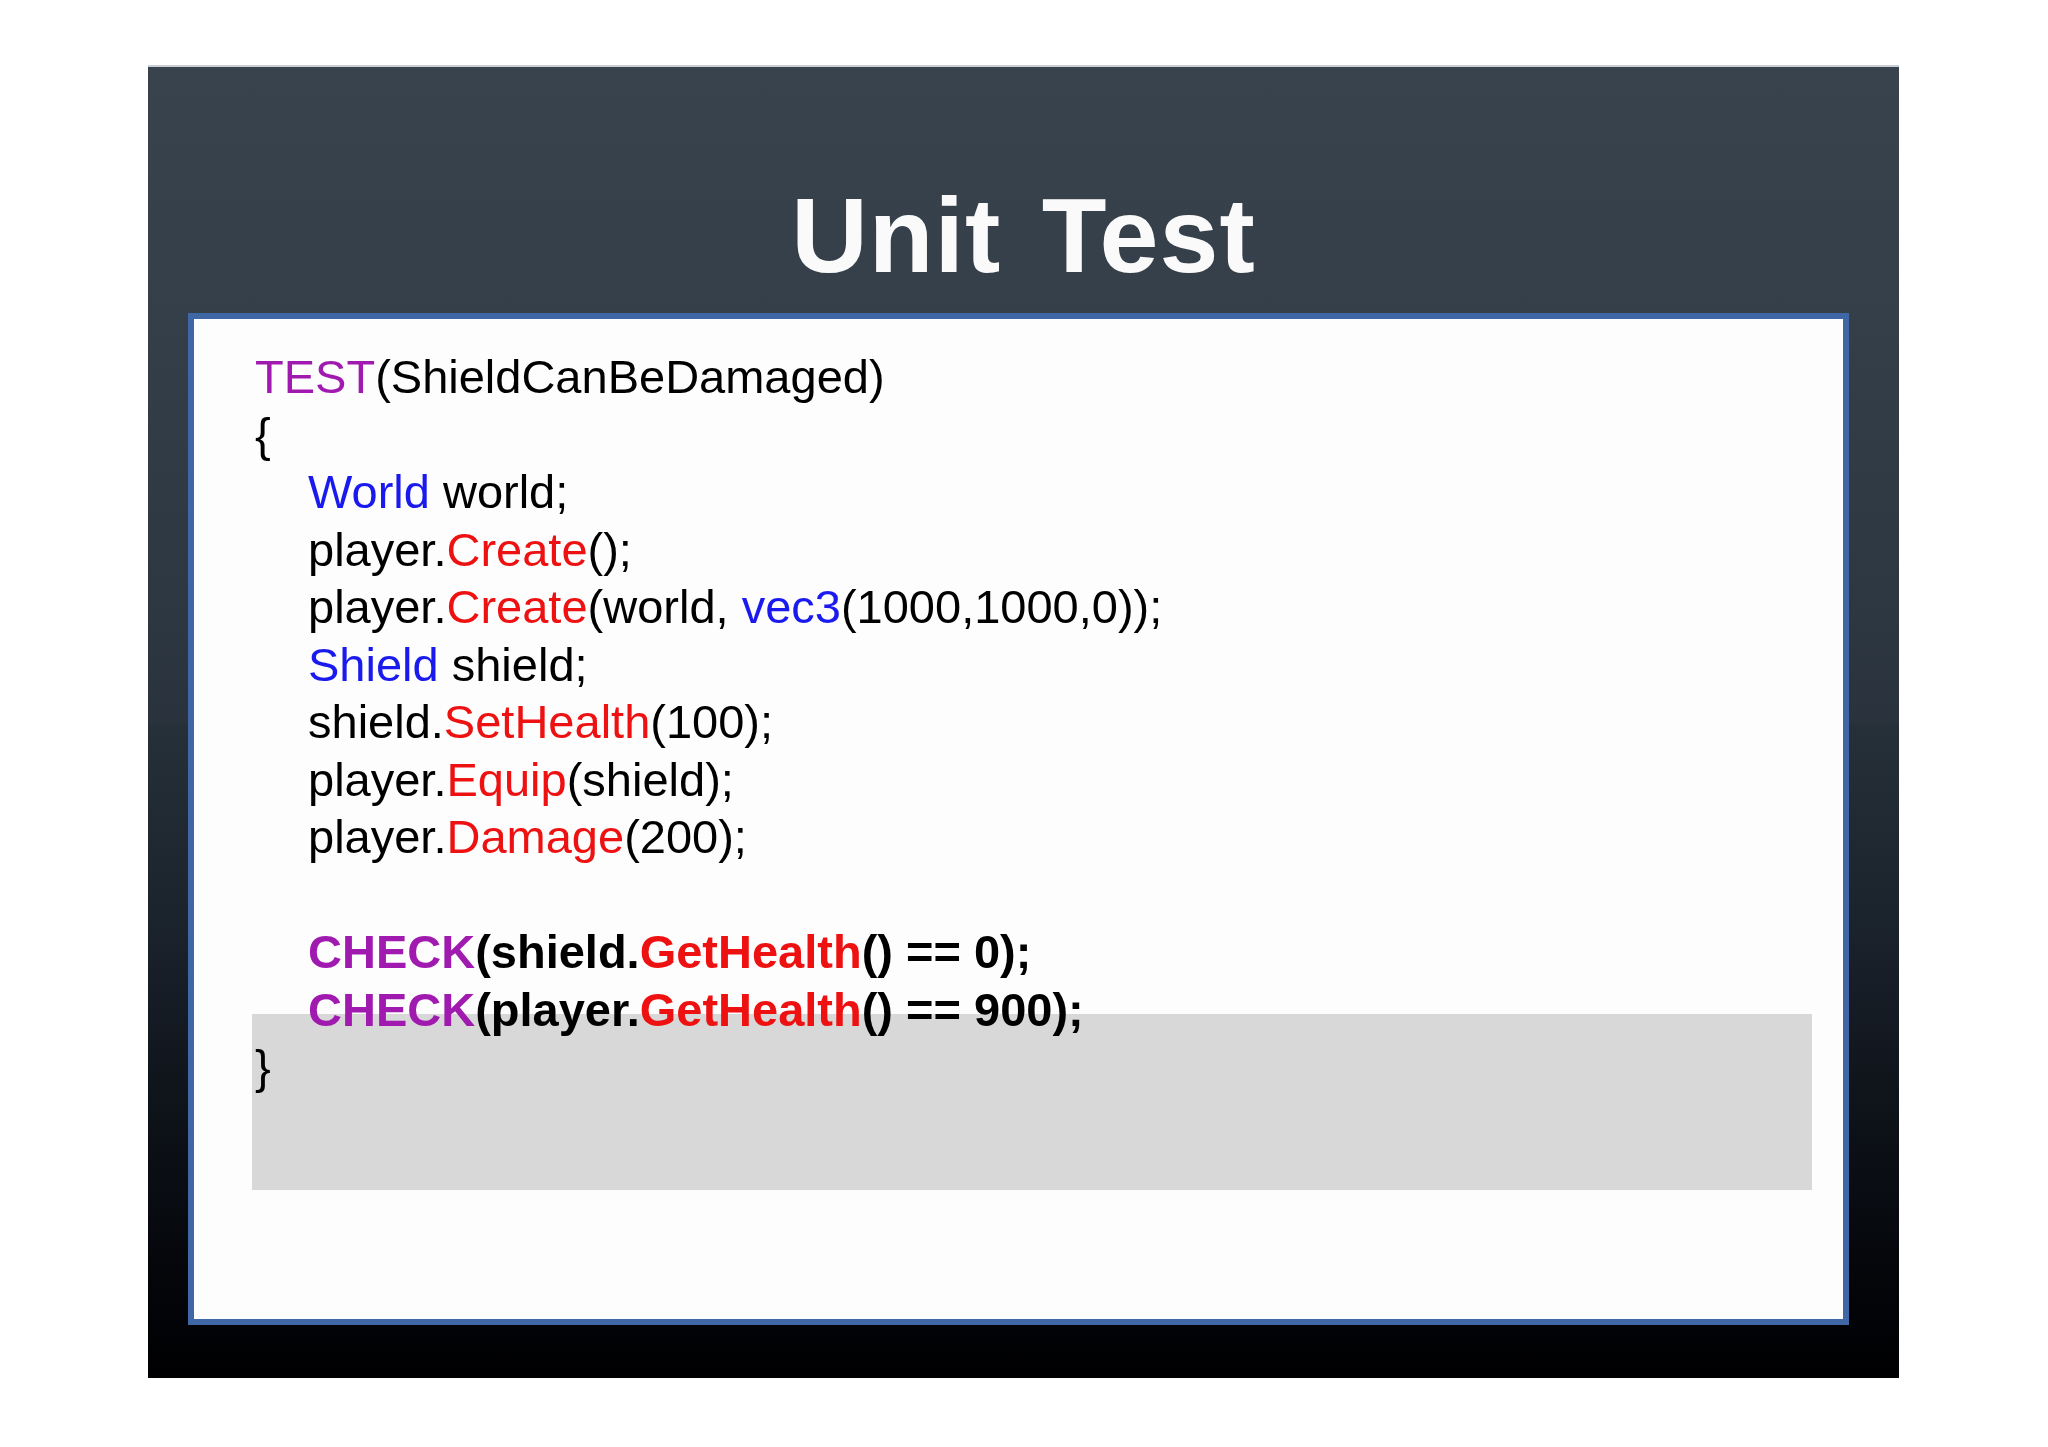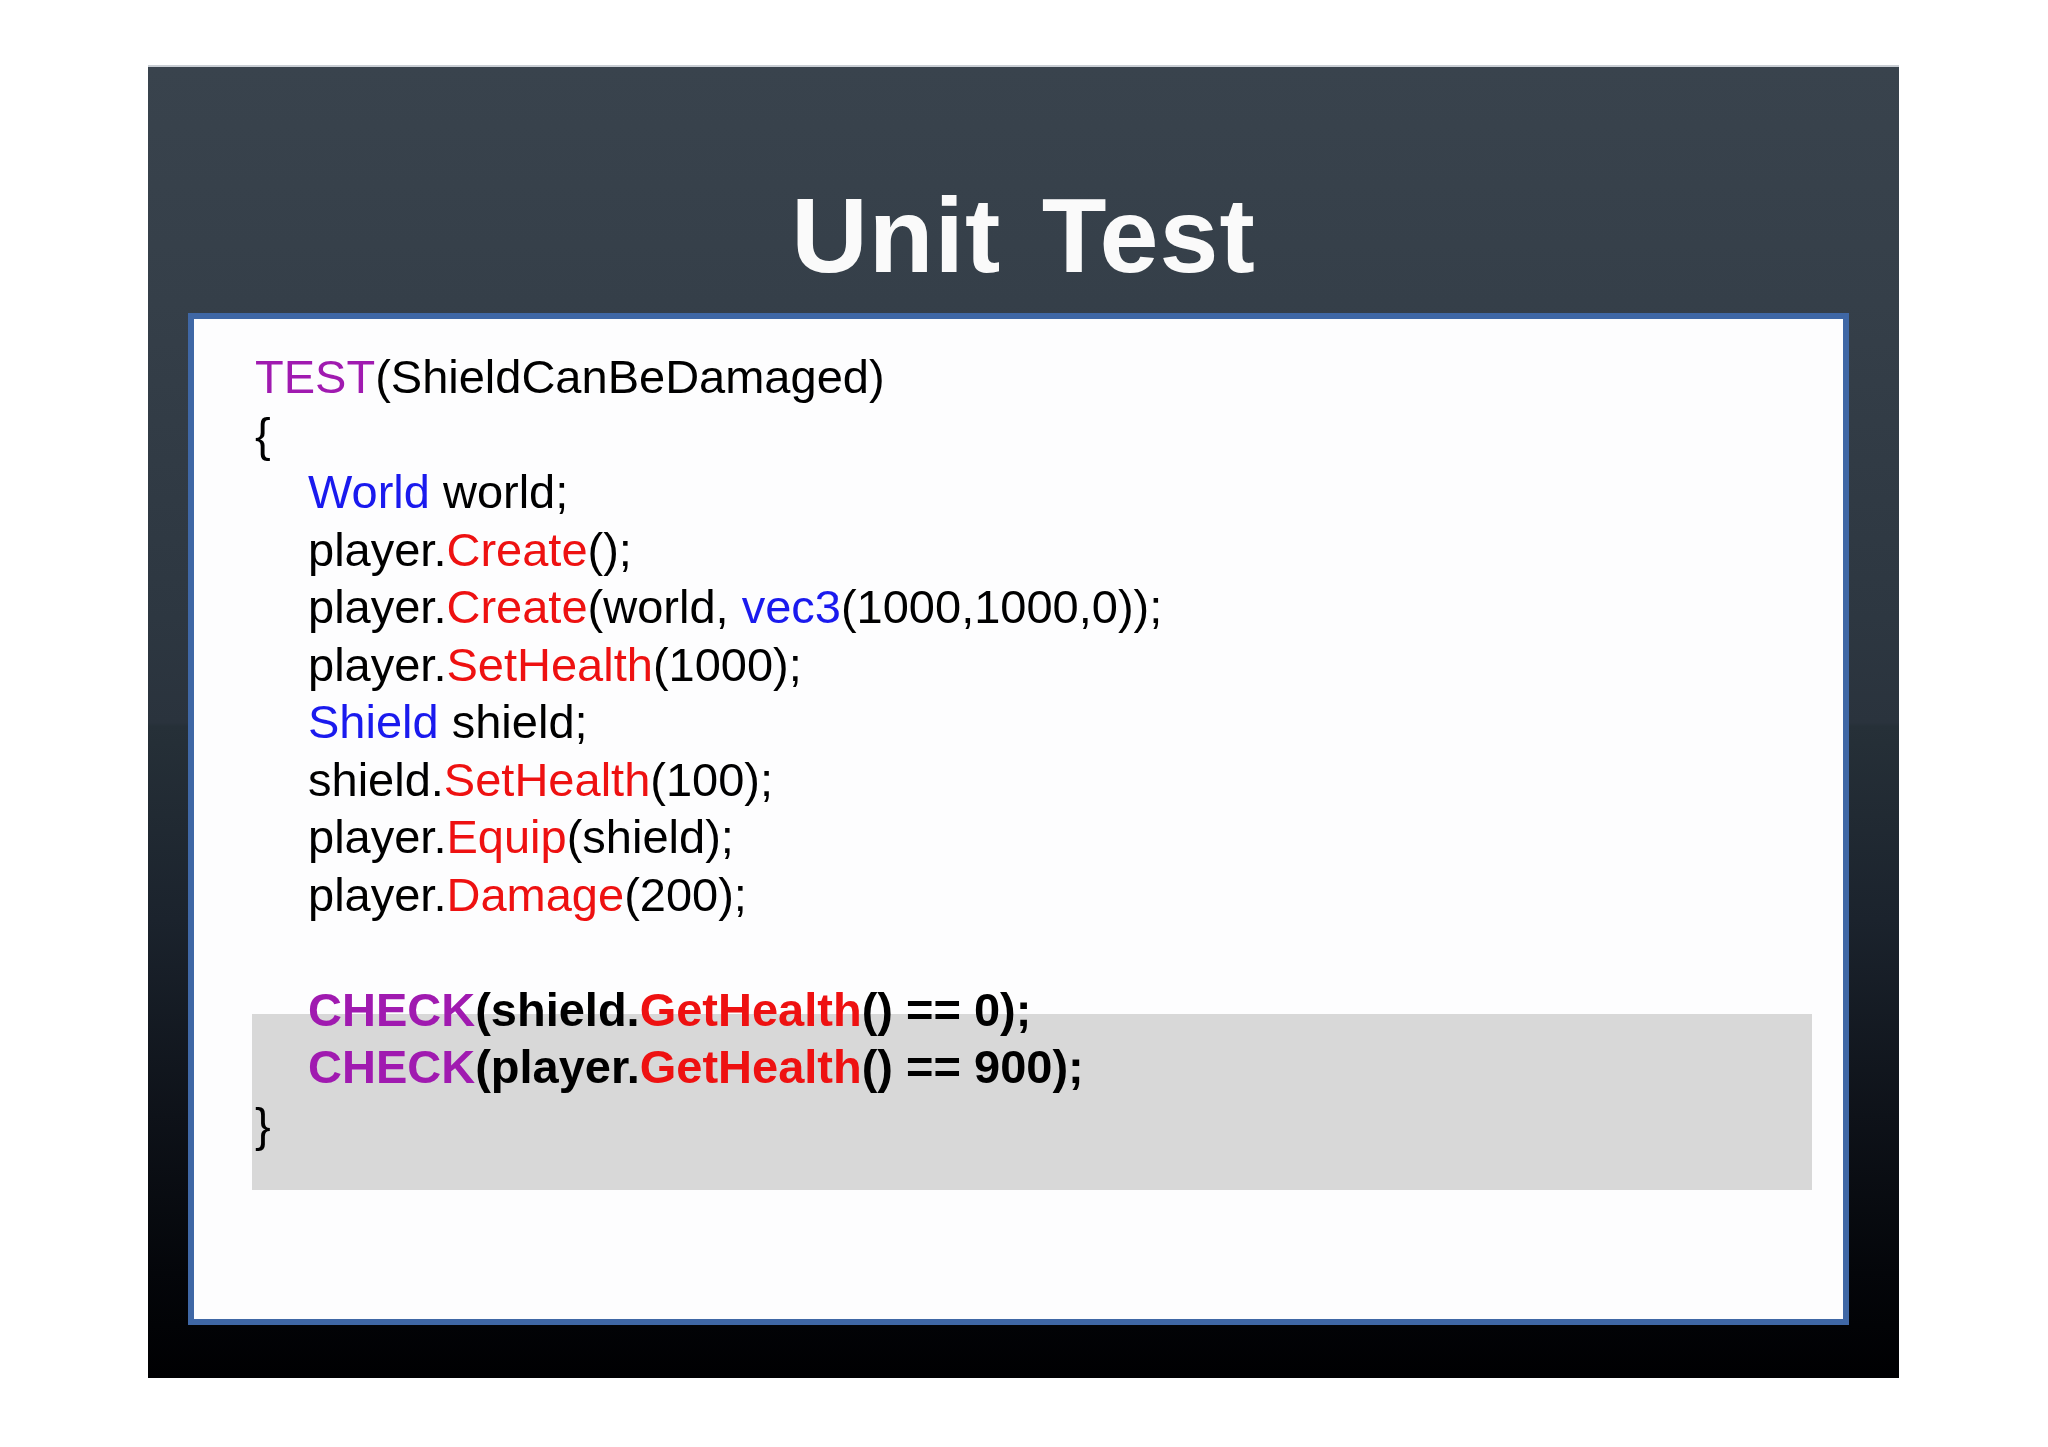--- a/index.html
+++ b/index.html
@@ -89,21 +89,20 @@
 
   <div class="code-panel">
     <div class="code-inner">
       <div class="check-highlight"></div>
       <div class="code-lines">
           <div class="code-line"><span class="c-macro">TEST</span><span class="c-text">(ShieldCanBeDamaged)</span></div>
           <div class="code-line"><span class="c-text">{</span></div>
           <div class="code-line ind1"><span class="c-type">World</span><span class="c-text"> world;</span></div>
           <div class="code-line ind1"><span class="c-text">player.</span><span class="c-method">Create</span><span class="c-text">();</span></div>
           <div class="code-line ind1"><span class="c-text">player.</span><span class="c-method">Create</span><span class="c-text">(world, </span><span class="c-type">vec3</span><span class="c-text">(1000,1000,0));</span></div>
-          <div class="code-line ind1"><span class="c-text">player.</span><span class="c-method">SetHealth</span><span class="c-text">(1000);</span></div>
           <div class="code-line ind1"><span class="c-type">Shield</span><span class="c-text"> shield;</span></div>
           <div class="code-line ind1"><span class="c-text">shield.</span><span class="c-method">SetHealth</span><span class="c-text">(100);</span></div>
           <div class="code-line ind1"><span class="c-text">player.</span><span class="c-method">Equip</span><span class="c-text">(shield);</span></div>
           <div class="code-line ind1"><span class="c-text">player.</span><span class="c-method">Damage</span><span class="c-text">(200);</span></div>
           <div class="code-line ind1">&nbsp;</div>
           <div class="code-line ind1 bold"><span class="c-macro">CHECK</span><span class="c-text">(shield.</span><span class="c-method">GetHealth</span><span class="c-text">() == 0);</span></div>
           <div class="code-line ind1 bold"><span class="c-macro">CHECK</span><span class="c-text">(player.</span><span class="c-method">GetHealth</span><span class="c-text">() == 900);</span></div>
           <div class="code-line"><span class="c-text">}</span></div>
         </div>
     </div>

